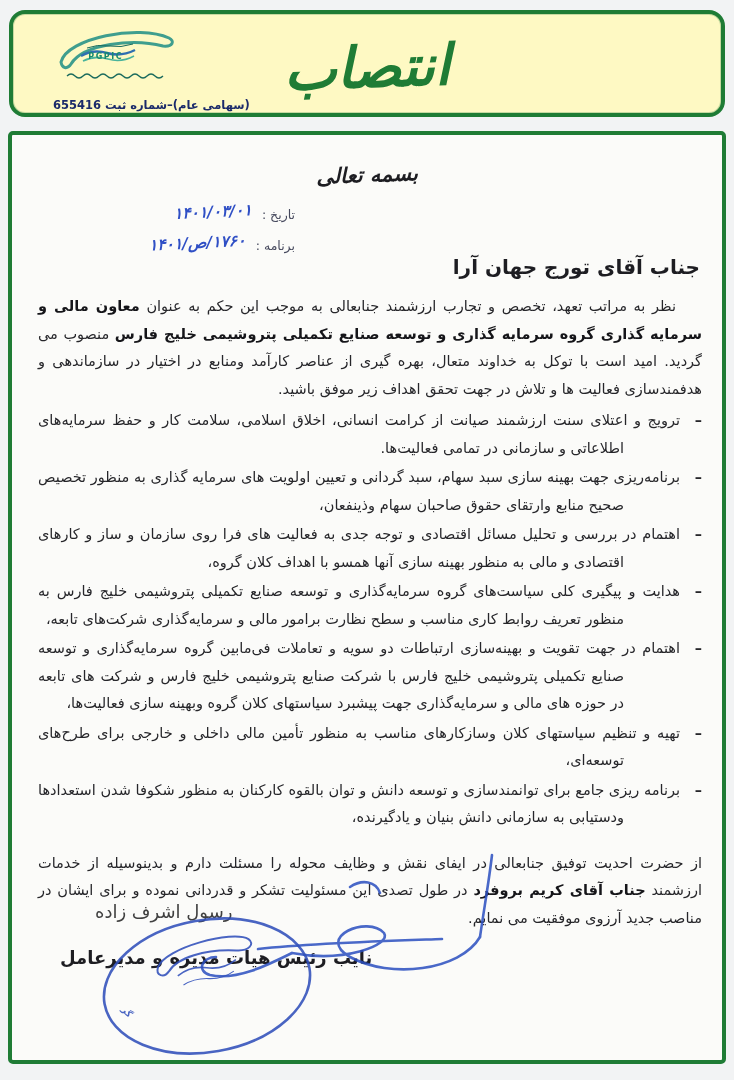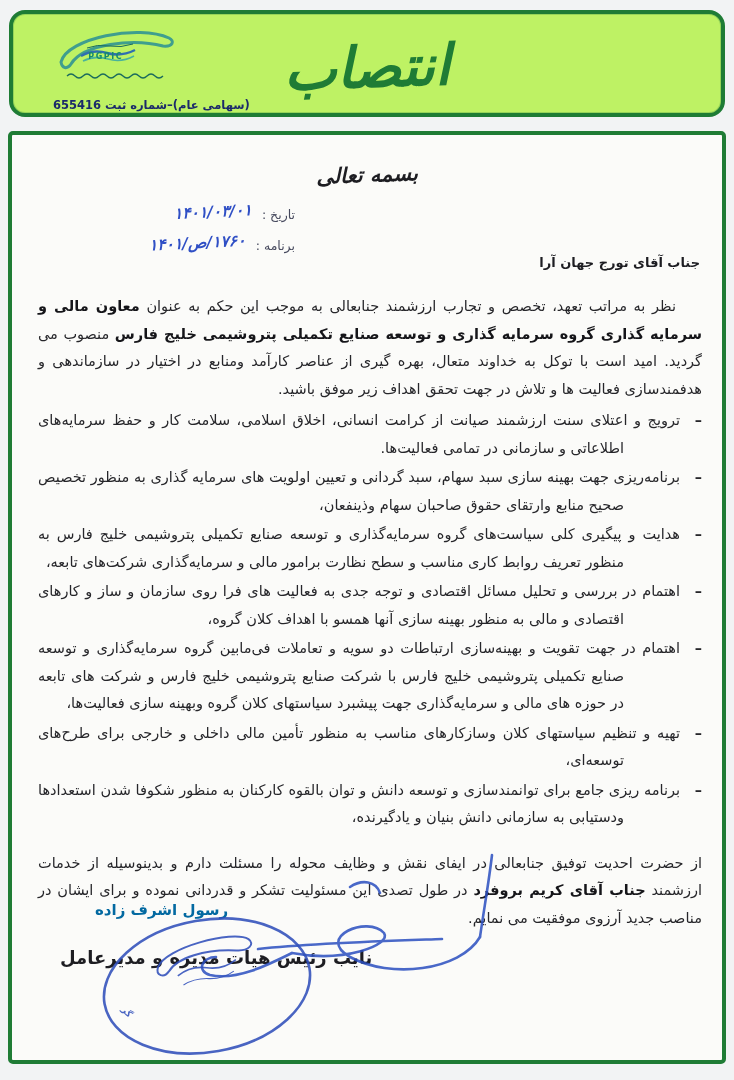--- a/index.html
+++ b/index.html
@@ -7,21 +7,21 @@
   body {
     position:relative;
     background:#f2f3f4;
     font-family:"DejaVu Sans", sans-serif;
     color:#26262a;
     overflow:hidden;
   }
   
   .letterhead {
     position:absolute; left:9px; right:9px; top:10px; height:107px;
-    background:#bef264;
+    background:#fef9c3;
     border:4px solid #1f7c35;
     border-radius:16px;
     box-shadow: inset 0 0 0 1px rgba(31,124,53,.25);
   }
   .logo-wrap { position:absolute; left:40px; top:12px; width:132px; height:68px; }
   .registration {
     position:absolute; left:40px; top:84px;
     font-size:11.5px; font-weight:bold; color:#1b2a6a; letter-spacing:.2px;
     direction:rtl;
   }
@@ -57,40 +57,40 @@
   .meta-label { font-weight:normal; }
   .hand {
     display:inline-block;
     color:#2f4fc5; font-weight:bold; font-style:italic;
     font-size:15.5px; letter-spacing:2px;
     transform:rotate(-3deg) translateY(-2px);
     margin-right:6px;
   }
   .addressee {
     position:absolute; right:22px; top:120px;
-    font-size:13px; font-weight:bold; color:#1d1d22;
+    font-size:20px; font-weight:bold; color:#1d1d22;
   }
   .letter {
     position:absolute; top:158px; right:20px; left:26px;
     direction:rtl; text-align:justify;
     font-size:14.5px; line-height:27.5px; color:#26262a;
   }
   .intro { text-indent:26px; margin-bottom:4px; }
   .letter b { color:#151519; }
   ul.duties { list-style:none; margin-bottom:4px; }
   ul.duties li {
     padding-right:78px; text-indent:-78px;
     margin-bottom:2px;
   }
   .dash { display:inline-block; width:22px; text-indent:0; font-weight:bold; }
   .closing { margin-top:18px; }
   
   .sig-name {
     position:absolute; left:83px; top:766px;
-    font-size:15px; font-weight:bold; color:#0369a1;
+    font-size:18px; font-weight:normal; color:#404040;
   }
   .sig-title {
     position:absolute; left:48px; top:812px;
     font-size:18px; font-weight:bold; color:#1d1d22;
   }
   .scribble { position:absolute; left:128px; top:718px; width:420px; height:145px; }
   .stamp { position:absolute; left:80px; top:772px; width:230px; height:158px; opacity:.88; }
 </style>
 </head>
 <body>
@@ -126,22 +126,22 @@
   </div>
 
   <div class="addressee">جناب آقای تورج جهان آرا</div>
 
   <div class="letter">
     <p class="intro"><span>نظر به مراتب تعهد، تخصص و تجارب ارزشمند جنابعالی به موجب این حکم به عنوان </span><b>معاون مالی و سرمایه گذاری گروه سرمایه گذاری و توسعه صنایع تکمیلی پتروشیمی خلیج فارس</b><span> منصوب می گردید. امید است با توکل به خداوند متعال، بهره گیری از عناصر کارآمد ومنابع در اختیار در سازماندهی و هدفمندسازی فعالیت ها و تلاش در جهت تحقق اهداف زیر موفق باشید.</span></p>
 
     <ul class="duties">
       <li><span class="dash">–</span><span>ترویج و اعتلای سنت ارزشمند صیانت از کرامت انسانی، اخلاق اسلامی، سلامت کار و حفظ سرمایه‌های اطلاعاتی و سازمانی در تمامی فعالیت‌ها.</span></li>
       <li><span class="dash">–</span><span>برنامه‌ریزی جهت بهینه سازی سبد سهام، سبد گردانی و تعیین اولویت های سرمایه گذاری به منظور تخصیص صحیح منابع وارتقای حقوق صاحبان سهام وذینفعان،</span></li>
+      <li><span class="dash">–</span><span>اهتمام در بررسی و تحلیل مسائل اقتصادی و توجه جدی به فعالیت های فرا روی سازمان و ساز و کارهای اقتصادی و مالی به منظور بهینه سازی آنها همسو با اهداف کلان گروه،</span></li>
       <li><span class="dash">–</span><span>هدایت و پیگیری کلی سیاست‌های گروه سرمایه‌گذاری و توسعه صنایع تکمیلی پتروشیمی خلیج فارس به منظور تعریف روابط کاری مناسب و سطح نظارت برامور مالی و سرمایه‌گذاری شرکت‌های تابعه،</span></li>
-      <li><span class="dash">–</span><span>اهتمام در بررسی و تحلیل مسائل اقتصادی و توجه جدی به فعالیت های فرا روی سازمان و ساز و کارهای اقتصادی و مالی به منظور بهینه سازی آنها همسو با اهداف کلان گروه،</span></li>
       <li><span class="dash">–</span><span>اهتمام در جهت تقویت و بهینه‌سازی ارتباطات دو سویه و تعاملات فی‌مابین گروه سرمایه‌گذاری و توسعه صنایع تکمیلی پتروشیمی خلیج فارس با شرکت صنایع پتروشیمی خلیج فارس و شرکت های تابعه در حوزه های مالی و سرمایه‌گذاری جهت پیشبرد سیاستهای کلان گروه وبهینه سازی فعالیت‌ها،</span></li>
       <li><span class="dash">–</span><span>تهیه و تنظیم سیاستهای کلان وسازکارهای مناسب به منظور تأمین مالی داخلی و خارجی برای طرح‌های توسعه‌ای،</span></li>
       <li><span class="dash">–</span><span>برنامه ریزی جامع برای توانمندسازی و توسعه دانش و توان بالقوه کارکنان به منظور شکوفا شدن استعدادها ودستیابی به سازمانی دانش بنیان و یادگیرنده،</span></li>
     </ul>
 
     <p class="closing"><span>از حضرت احدیت توفیق جنابعالی در ایفای نقش و وظایف محوله را مسئلت دارم و بدینوسیله از خدمات ارزشمند </span><b>جناب آقای کریم بروفرد</b><span> در طول تصدی این مسئولیت تشکر و قدردانی نموده و برای ایشان در مناصب جدید آرزوی موفقیت می نمایم.</span></p>
   </div>
 
   <div class="sig-name">رسول اشرف زاده</div>
   <div class="sig-title">نایب رئیس هیات مدیره و مدیرعامل</div>

